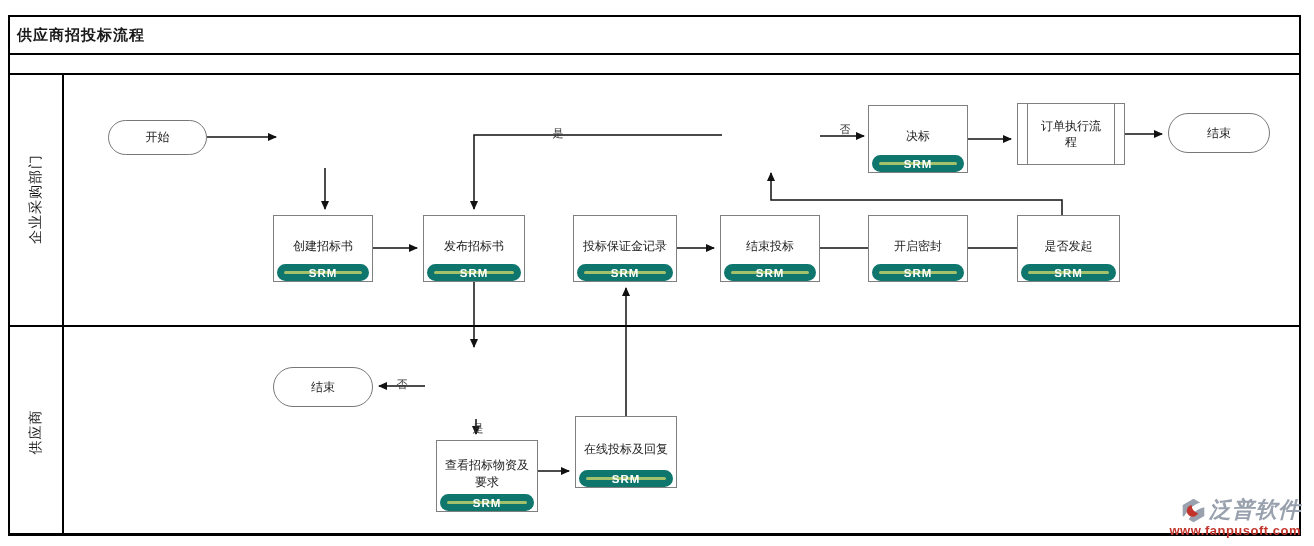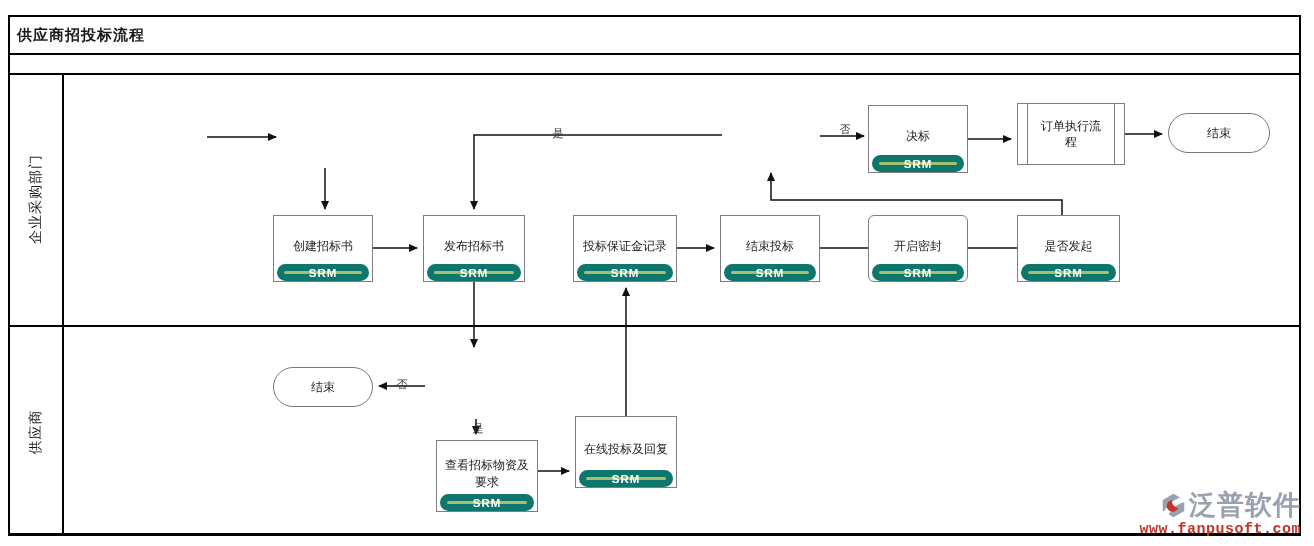--- a/index.html
+++ b/index.html
@@ -24,22 +24,22 @@
   .srm-badge span{color:var(--badge-text,#fff);font-size:11.5px;font-weight:bold;letter-spacing:1px;}
   .oval{background:#fff;border:1px solid #777;border-radius:20px;}
   .shape-svg{position:absolute;left:0;top:0;}
   .shape-label{position:absolute;inset:0;display:flex;align-items:center;justify-content:center;
                white-space:pre-line;text-align:center;font-size:12px;line-height:1.3;color:#222;}
   .inner-bar{position:absolute;top:0;bottom:0;width:1px;background:#7f7f7f;}
   .edge-label{position:absolute;transform:translate(-50%,-50%);font-size:11px;color:#333;line-height:1;}
   #edges{position:absolute;left:0;top:0;pointer-events:none;}
   .watermark{position:absolute;right:13px;bottom:8px;text-align:right;}
   .wm-top{display:flex;align-items:center;justify-content:flex-end;gap:2px;}
-  .wm-name{font-size:27px;font-weight:bold;color:var(--brand-gray,#98A1AD);letter-spacing:1px;}
-  .wm-url{font-family:Liberation Mono, monospace;font-weight:bold;font-size:15px;
+  .wm-name{font-size:22px;font-weight:bold;color:var(--brand-gray,#98A1AD);letter-spacing:1px;font-style:italic;}
+  .wm-url{font-family:Liberation Sans, sans-serif;font-weight:bold;font-size:13px;
           color:var(--brand-red,#C2342C);margin-top:-2px;letter-spacing:0.5px;}
 </style>
 </head>
 <body>
 
 <div id="stage">
 
   <div class="frame"></div>
   <div class="hline" style="left:8px;top:53px;width:1293px;"></div>
   <div class="hline" style="left:8px;top:73px;width:1293px;"></div>
@@ -69,20 +69,23 @@
       <path d="M677,248 L714,248" marker-end="url(#arr)"></path>
       <path d="M820,248 L868,248"></path>
       <path d="M968,248 L1017,248"></path>
       <path d="M1062,215 L1062,200 L771,200 L771,173" marker-end="url(#arr)"></path>
       <path d="M820,136 L864,136" marker-end="url(#arr)"></path>
       <path d="M968,139 L1011,139" marker-end="url(#arr)"></path>
       <path d="M1125,134 L1162,134" marker-end="url(#arr)"></path>
     </g>
   </svg>
 
+  <div class="node oval" style="left:108px;top:120px;width:99px;height:35px;">
+    <div class="node-label">开始</div>
+  </div>
 
 
   <div class="node pbox has-badge" style="left:273px;top:215px;width:100px;height:67px;">
     <div class="node-label">创建招标书</div>
     <div class="srm-badge">
         <span>SRM</span>
       </div>
   </div>
 
   <div class="node pbox has-badge" style="left:423px;top:215px;width:102px;height:67px;">
@@ -99,21 +102,21 @@
       </div>
   </div>
 
   <div class="node pbox has-badge" style="left:720px;top:215px;width:100px;height:67px;">
     <div class="node-label">结束投标</div>
     <div class="srm-badge">
         <span>SRM</span>
       </div>
   </div>
 
-  <div class="node pbox has-badge" style="left:868px;top:215px;width:100px;height:67px;border-radius:6px;">
+  <div class="node pbox has-badge" style="left:868px;top:215px;width:100px;height:67px;">
     <div class="node-label">开启密封</div>
     <div class="srm-badge">
         <span>SRM</span>
       </div>
   </div>
 
   <div class="node pbox has-badge" style="left:1017px;top:215px;width:103px;height:67px;">
     <div class="node-label">是否发起</div>
     <div class="srm-badge">
         <span>SRM</span>

